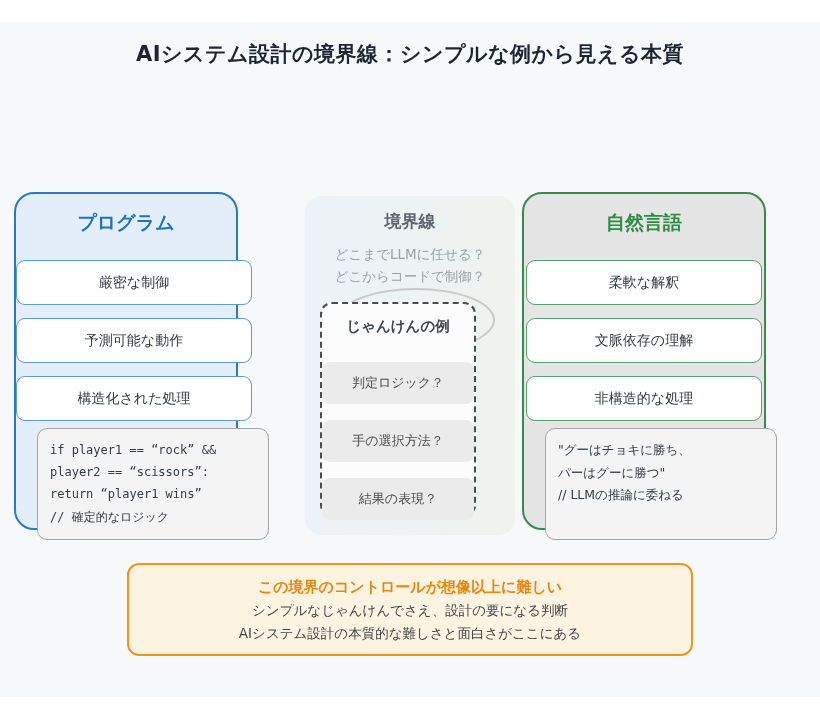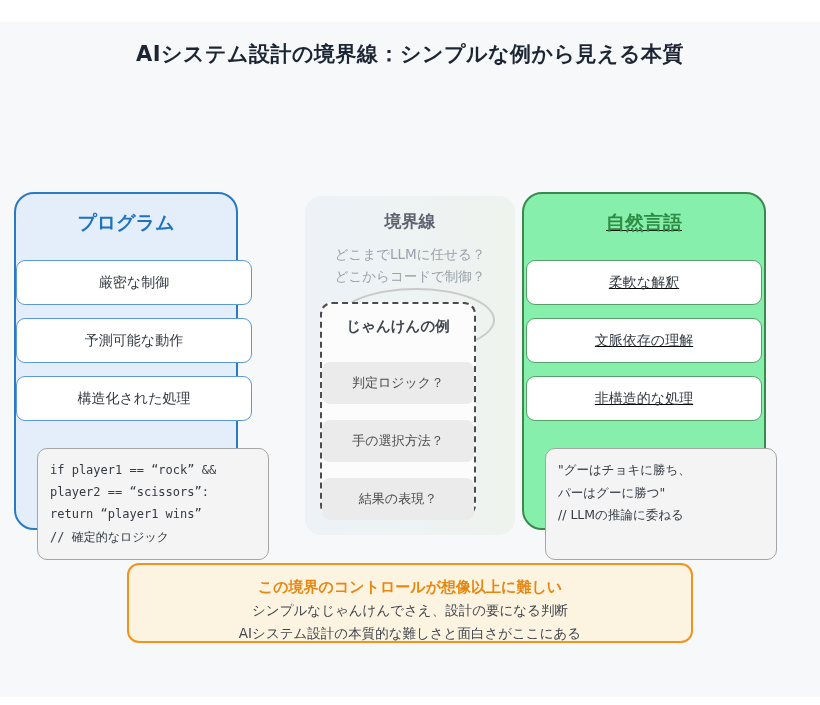--- a/index.html
+++ b/index.html
@@ -5,33 +5,33 @@
   * { margin:0; padding:0; box-sizing:border-box; }
   body { font-family:"DejaVu Sans","Liberation Sans",sans-serif; background:#ffffff; }
   .page { position:relative; width:820px; height:705px; background:#ffffff; overflow:hidden; }
   .card { position:absolute; left:0; top:22px; width:820px; height:675px; background:#f7f8fa; }
   .main-title { position:absolute; left:0; top:40px; width:820px; text-align:center;
                 font-size:21px; font-weight:700; color:#1c2533; letter-spacing:0.5px; }
 
   
   .panel { position:absolute; top:192px; height:338px; border-radius:20px; }
   .panel-blue  { left:14px;  width:224px; background:#e4eefa; border:2px solid #2a79c5; }
-  .panel-green { left:522px; width:244px; background:#86efac; border:2px solid #3a8a4e;text-decoration:underline; }
+  .panel-green { left:522px; width:244px; background:#e5e5e5; border:2px solid #3a8a4e; }
   .panel-title { margin-top:16px; text-align:center; font-size:19px; font-weight:700; }
   .panel-blue  .panel-title { color:#1c72c4; }
   .panel-green .panel-title { color:#2e8b44; }
   .pill { width:236px; height:45px; margin:13px auto 0; background:#ffffff; border-radius:9px;
           display:flex; align-items:center; justify-content:center;
           font-size:14px; color:#333a42; }
   .pill.first { margin-top:24px; }
   .panel-blue  .pill { border:1.5px solid #5b9bd5; }
   .panel-green .pill { border:1.5px solid #57a06b; }
 
   
-  .note { position:absolute; top:448px; width:232px; height:112px; z-index:3;
+  .note { position:absolute; top:428px; width:232px; height:112px; z-index:3;
           background:#f4f4f4; border:1.5px solid #a5a5a5; border-radius:10px;
           padding:10px 12px; color:#333a42; }
   .note-left  { left:37px;  font-family:"DejaVu Sans Mono","Liberation Mono",monospace; font-size:12px; line-height:1.85; }
   .note-right { left:545px; font-size:12.5px; line-height:1.8; }
 
   
   .panel-mid { position:absolute; left:305px; top:196px; width:210px; height:339px;
                border-radius:16px; background:linear-gradient(90deg,#edf2f8,#eef3ee); }
   .mid-title { margin-top:14px; text-align:center; font-size:17px; font-weight:700; color:#5d6470; }
   .mid-sub { margin-top:10px; text-align:center; font-size:13.5px; line-height:1.65; color:#9aa1ab; }
@@ -39,21 +39,21 @@
          border:2px solid #c9c9c9; border-radius:50%; z-index:1; }
   .example-box { position:absolute; left:320px; top:302px; width:156px; height:215px; z-index:2;
                  background:#fcfcfd; border:2px dashed #4b4b4b; border-radius:12px; }
   .example-title { margin-top:13px; text-align:center; font-size:14.5px; font-weight:700; color:#3e444c; }
   .gray-pill { width:152px; height:42px; margin:16px auto 0; background:#ebebeb; border-radius:8px;
                display:flex; align-items:center; justify-content:center;
                font-size:13px; color:#4b4b4b; }
   .gray-pill.first { margin-top:26px; }
 
   
-  .conclusion { position:absolute; left:127px; top:563px; width:566px; height:80px;
+  .conclusion { position:absolute; left:127px; top:563px; width:566px; height:93px;
                 background:#fdf3e1; border:2px solid #f0941f; border-radius:12px; text-align:center; }
   .conclusion-title { margin-top:13px; font-size:15px; font-weight:700; color:#e8860d; }
   .conclusion-line { margin-top:5px; font-size:13.5px; color:#3f454d; }
 </style>
 </head>
 <body>
 
 <div class="page">
   <div class="card"></div>
 

